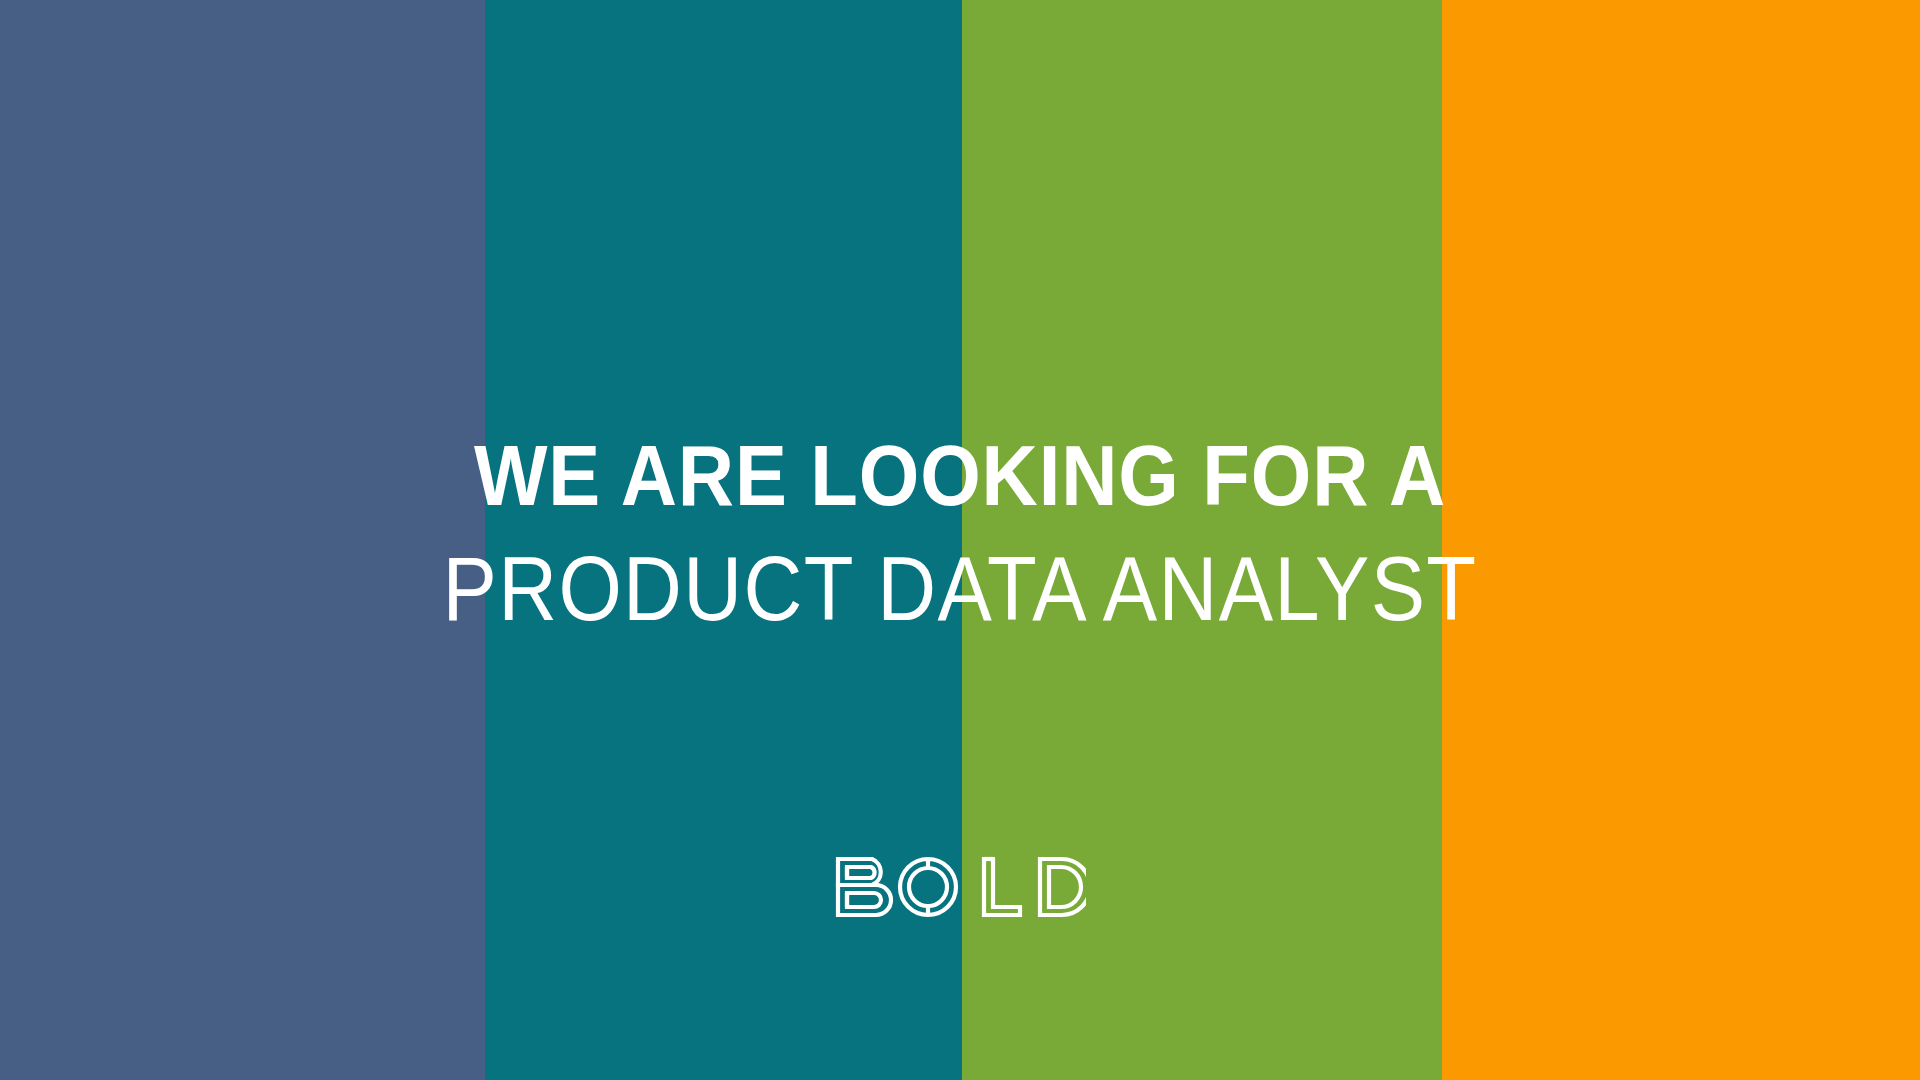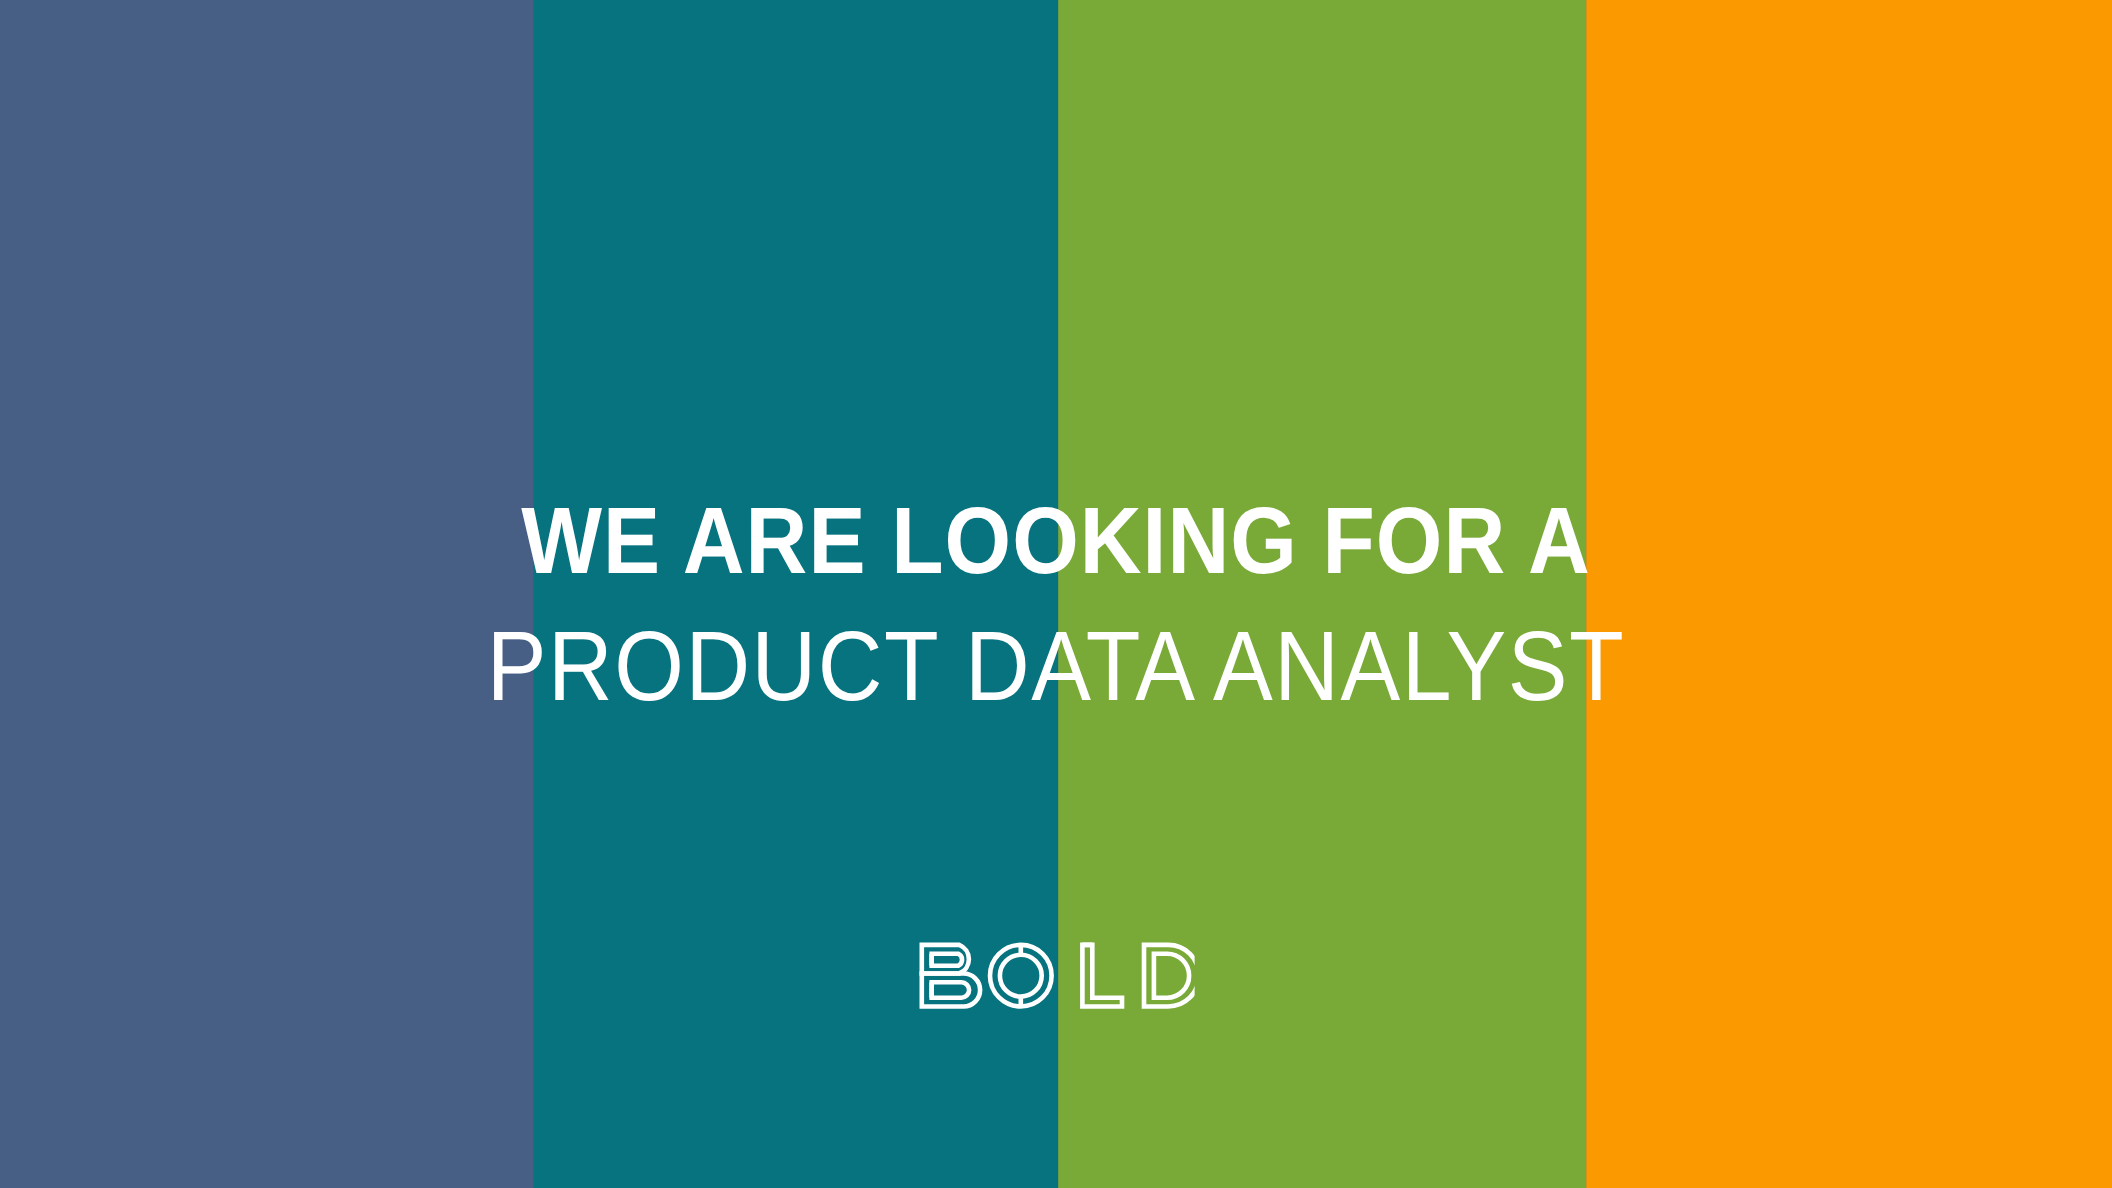--- a/index.html
+++ b/index.html
@@ -36,21 +36,20 @@
 
   
   .headline-block {
     position: absolute;
     left: 0;
     right: 0;
     top: 432px;
     z-index: 2;
     text-align: center;
     color: #ffffff;
-    margin-top: 17px;
   }
 
   .line {
     display: block;
     white-space: nowrap;
     color: #ffffff;
     line-height: 1;
     
     transform-origin: center center;
   }

